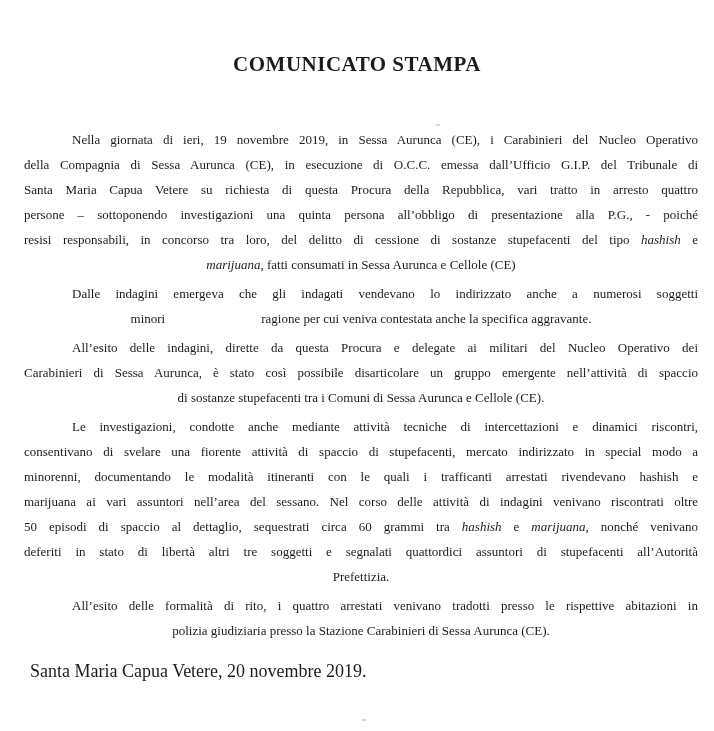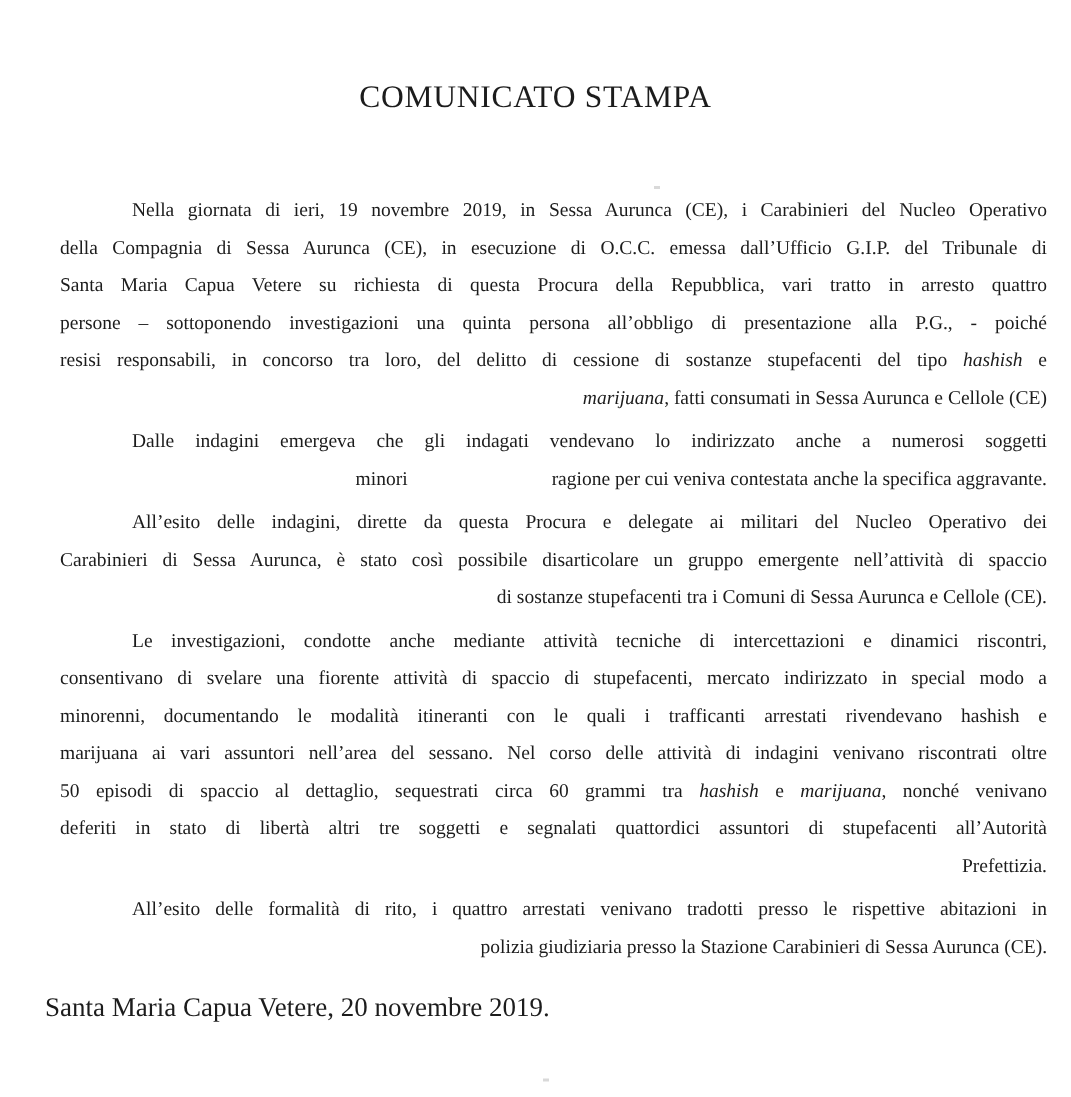--- a/index.html
+++ b/index.html
@@ -12,35 +12,35 @@
     width: 714px;
     height: 731px;
     background: #ffffff;
     overflow: hidden;
     font-family: "Liberation Serif", "DejaVu Serif", serif;
     color: #1c1c1c;
   }
   .doc-title {
     margin-top: 52px;
     text-align: center;
-    font-weight: normal;
+    font-weight: bold;
     font-size: 21px;
     letter-spacing: 0.5px;
     line-height: 24px;
   }
   .body-text {
-    margin: 51px 16px 0 40px; 
+    margin: 51px 16px 0 24px; 
     font-size: 13px;
   }
   .paragraph {
     margin: 0 0 4px 0;
   }
   .line {
     line-height: 25px;
-    text-align: right;
+    text-align: center;
   }
   .line.j {
     text-align: justify;
     text-align-last: justify;
   }
   .line.indent {
     text-indent: 48px;
   }
   .it {
     font-style: italic;

